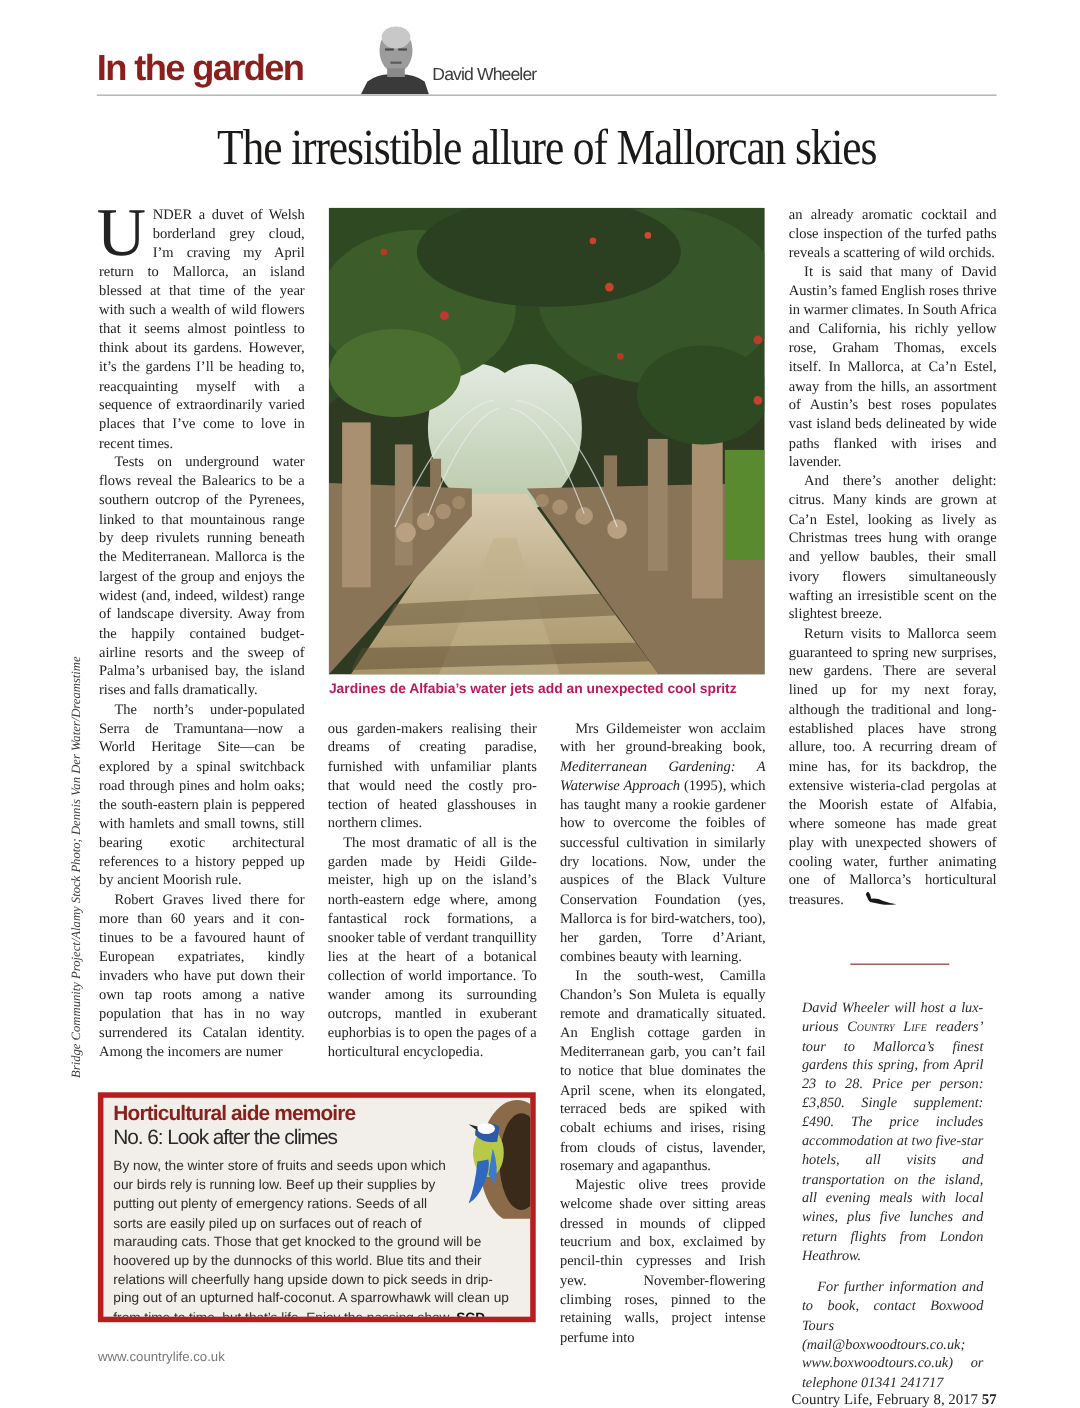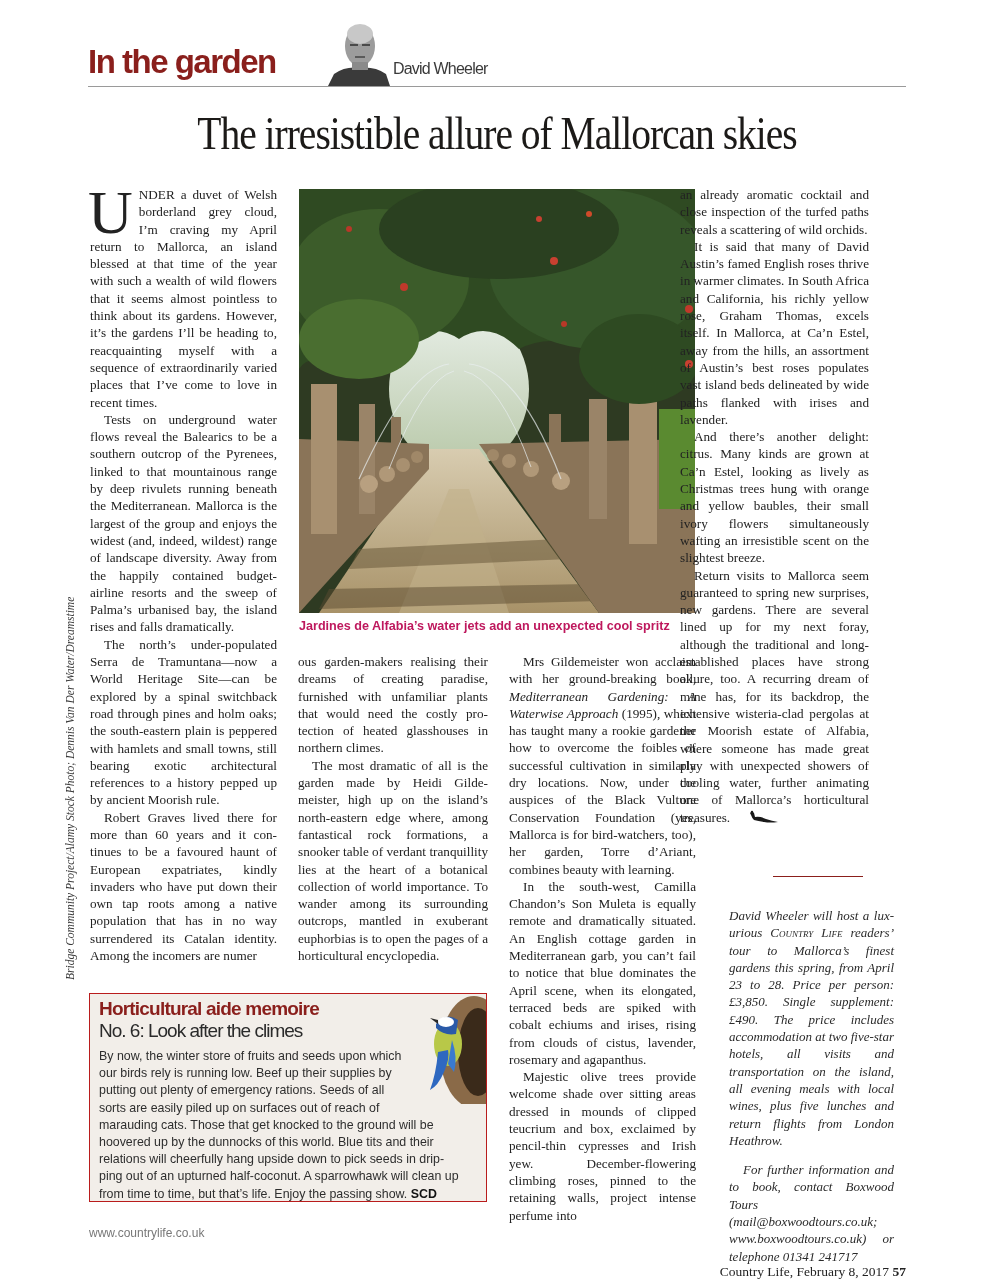--- a/index.html
+++ b/index.html
@@ -14,36 +14,36 @@
 
   .headline { left: 88px; top: 106px; width: 818px; text-align: center; font-family: "Liberation Serif", serif; font-size: 46px; letter-spacing: -1.2px; line-height: 56px; color: #1c1a18; transform: scaleX(0.86); transform-origin: center; }
 
   
   .col { font-family: "Liberation Serif", serif; font-size: 13.2px; line-height: 17.3px; color: #222; text-align: justify; hyphens: manual; }
   .col p { margin: 0; text-indent: 14px; }
   .col p.noindent { text-indent: 0; }
   .col1 { left: 90px; top: 186px; width: 187px; }
   .col2 { left: 298px; top: 653px; width: 190px; }
   .col3 { left: 509px; top: 653px; width: 187px; }
-  .col4 { left: 680px; top: 186px; width: 189px; }
+  .col4 { left: 717px; top: 186px; width: 189px; }
 
   .dropcap { float: left; font-family: "Liberation Serif", serif; font-size: 62px; line-height: 48px; margin: 2px 6px -2px -2px; color: #222; }
 
   .italic { font-style: italic; }
   .smallcaps { font-variant: small-caps; }
 
   
   .photo { left: 299px; top: 189px; width: 396px; height: 424px; overflow: hidden; background: #3c4a2a; }
   .caption { left: 299px; top: 619px; width: 400px; font-family: "Liberation Sans", sans-serif; font-weight: bold; font-size: 12.6px; color: #be185d; white-space: nowrap; }
 
   
   .credit { left: 64px; top: 980px; width: 440px; transform: rotate(-90deg); transform-origin: 0 0; font-family: "Liberation Serif", serif; font-style: italic; font-size: 11.5px; color: #3a3a3a; white-space: nowrap; }
 
   
-  .aide { left: 89px; top: 993px; width: 398px; height: 209px; background: #f2eee9; border: 1px solid #b91c1c; box-sizing: border-box; overflow: hidden; }
+  .aide { left: 89px; top: 993px; width: 398px; height: 209px; background: #f2eee9; border: 5px solid #b91c1c; box-sizing: border-box; overflow: hidden; }
   .aide-title { position: absolute; left: 9px; top: 4px; font-family: "Liberation Sans", sans-serif; font-weight: bold; font-size: 19px; letter-spacing: -0.8px; color: #8a1f1c; }
   .aide-sub { position: absolute; left: 9px; top: 26px; font-family: "Liberation Sans", sans-serif; font-size: 19px; letter-spacing: -1px; color: #2a2a2a; }
   .aide-body { position: absolute; left: 9px; top: 54px; width: 384px; font-family: "Liberation Sans", sans-serif; font-size: 12.4px; line-height: 17.2px; color: #2e2e2e; }
   .aide-body .l { display: block; white-space: nowrap; }
   .aide-bird { position: absolute; right: -2px; top: 0px; width: 80px; height: 110px; }
   .sig { font-weight: bold; color: #111; }
 
   
   .end-rule { left: 773px; top: 876px; width: 90px; height: 1px; background: #8b1f1b; }
   .tour { left: 717px; top: 895px; width: 189px; font-family: "Liberation Serif", serif; font-style: italic; font-size: 13px; line-height: 17.3px; color: #2a2a2a; text-align: justify; }
@@ -153,21 +153,21 @@
 <div class="abs caption">Jardines de Alfabia’s water jets add an unexpected cool spritz</div>
 
 <div class="abs col col2">
   <p class="noindent">ous garden-makers realising their dreams of creating paradise, furnished with unfamiliar plants that would need the costly pro­tection of heated glasshouses in northern climes.</p>
   <p>The most dramatic of all is the garden made by Heidi Gilde­meister, high up on the island’s north-eastern edge where, among fantastical rock formations, a snooker table of verdant tran­quillity lies at the heart of a bot­anical collection of world import­ance. To wander among its sur­rounding outcrops, mantled in exuberant euphorbias is to open the pages of a horticultural encyclopedia.</p>
 </div>
 
 <div class="abs col col3">
   <p><span>Mrs Gildemeister won acclaim with her ground-breaking book, </span><span class="italic">Mediterranean Gardening: A Waterwise Approach</span><span> (1995), which has taught many a rookie gardener how to overcome the foibles of successful cultivation in similarly dry locations. Now, under the auspices of the Black Vulture Conservation Foundation (yes, Mallorca is for bird-watchers, too), her garden, Torre d’Ariant, combines beauty with learning.</span></p>
   <p>In the south-west, Camilla Chan­don’s Son Muleta is equally remote and dramatically situated. An English cottage garden in Medi­terranean garb, you can’t fail to notice that blue dominates the April scene, when its elongated, terraced beds are spiked with cobalt echiums and irises, rising from clouds of cistus, lavender, rosemary and agapanthus.</p>
-  <p>Majestic olive trees provide wel­come shade over sitting areas dressed in mounds of clipped teucrium and box, exclaimed by pencil-thin cypresses and Irish yew. December-flowering climbing roses, pinned to the retaining walls, project intense perfume into</p>
+  <p>Majestic olive trees provide wel­come shade over sitting areas dressed in mounds of clipped teucrium and box, exclaimed by pencil-thin cypresses and Irish yew. November-flowering climbing roses, pinned to the retaining walls, project intense perfume into</p>
 </div>
 
 <div class="abs col col4">
   <p class="noindent">an already aromatic cocktail and close inspection of the turfed paths reveals a scattering of wild orchids.</p>
   <p>It is said that many of David Austin’s famed English roses thrive in warmer climates. In South Africa and California, his richly yellow rose, Graham Thomas, excels itself. In Mall­orca, at Ca’n Estel, away from the hills, an assortment of Austin’s best roses populates vast island beds delineated by wide paths flanked with irises and lavender.</p>
   <p>And there’s another delight: citrus. Many kinds are grown at Ca’n Estel, looking as lively as Christmas trees hung with orange and yellow baubles, their small ivory flowers simultan­eously wafting an irresistible scent on the slightest breeze.</p>
   <p><span>Return visits to Mallorca seem guaranteed to spring new sur­prises, new gardens. There are several lined up for my next foray, although the traditional and long-established places have strong allure, too. A recurring dream of mine has, for its back­drop, the extensive wisteria-clad pergolas at the Moorish estate of Alfabia, where someone has made great play with unexpected showers of cooling water, fur­ther animating one of Mallorca’s horticultural treasures.</span><span class="peacock"><svg width="30" height="14" viewBox="0 0 30 14">
           <path d="M2 3 Q4 0 6 3 L7 7 Q12 6 18 9 Q24 11 30 12 Q22 13 16 12 Q10 11 6 10 Q4 8 3 5 Z" fill="#1a1a1a"></path>
           <circle cx="4" cy="2" r="1.2" fill="#1a1a1a"></circle>
         </svg></span></p>

